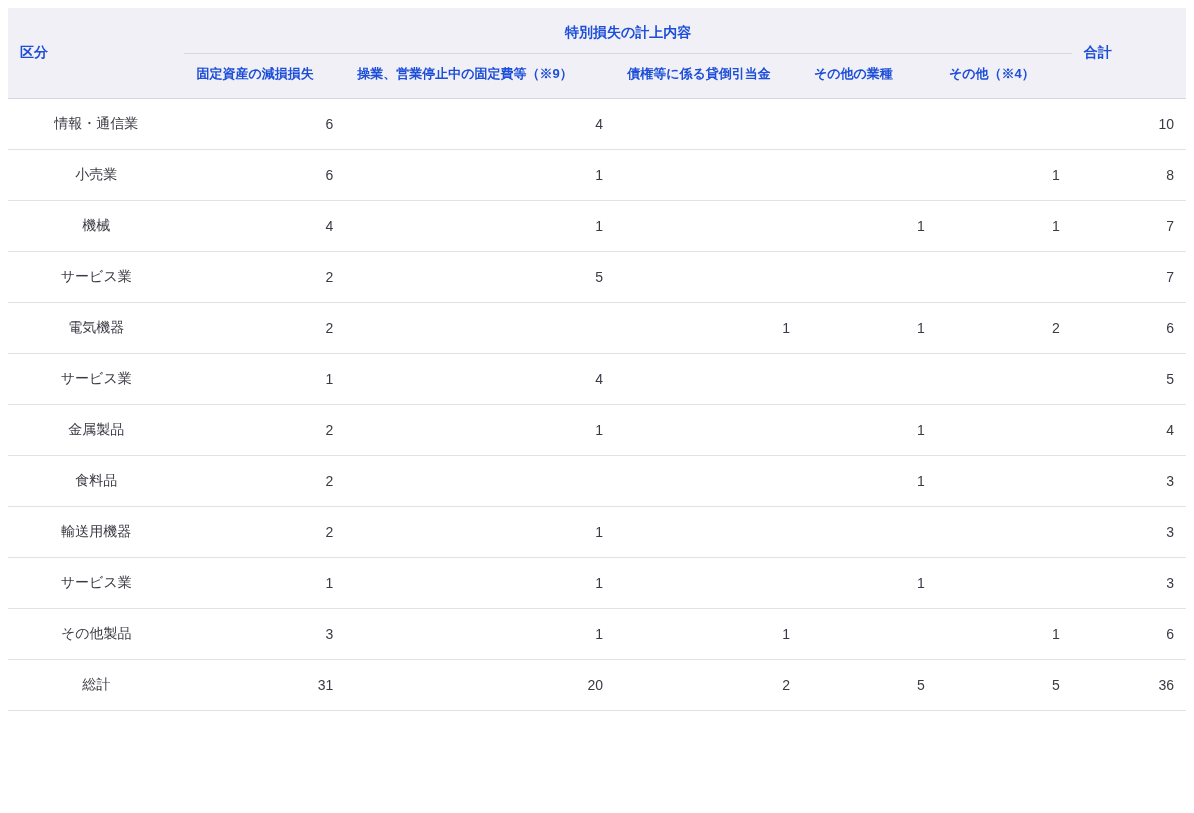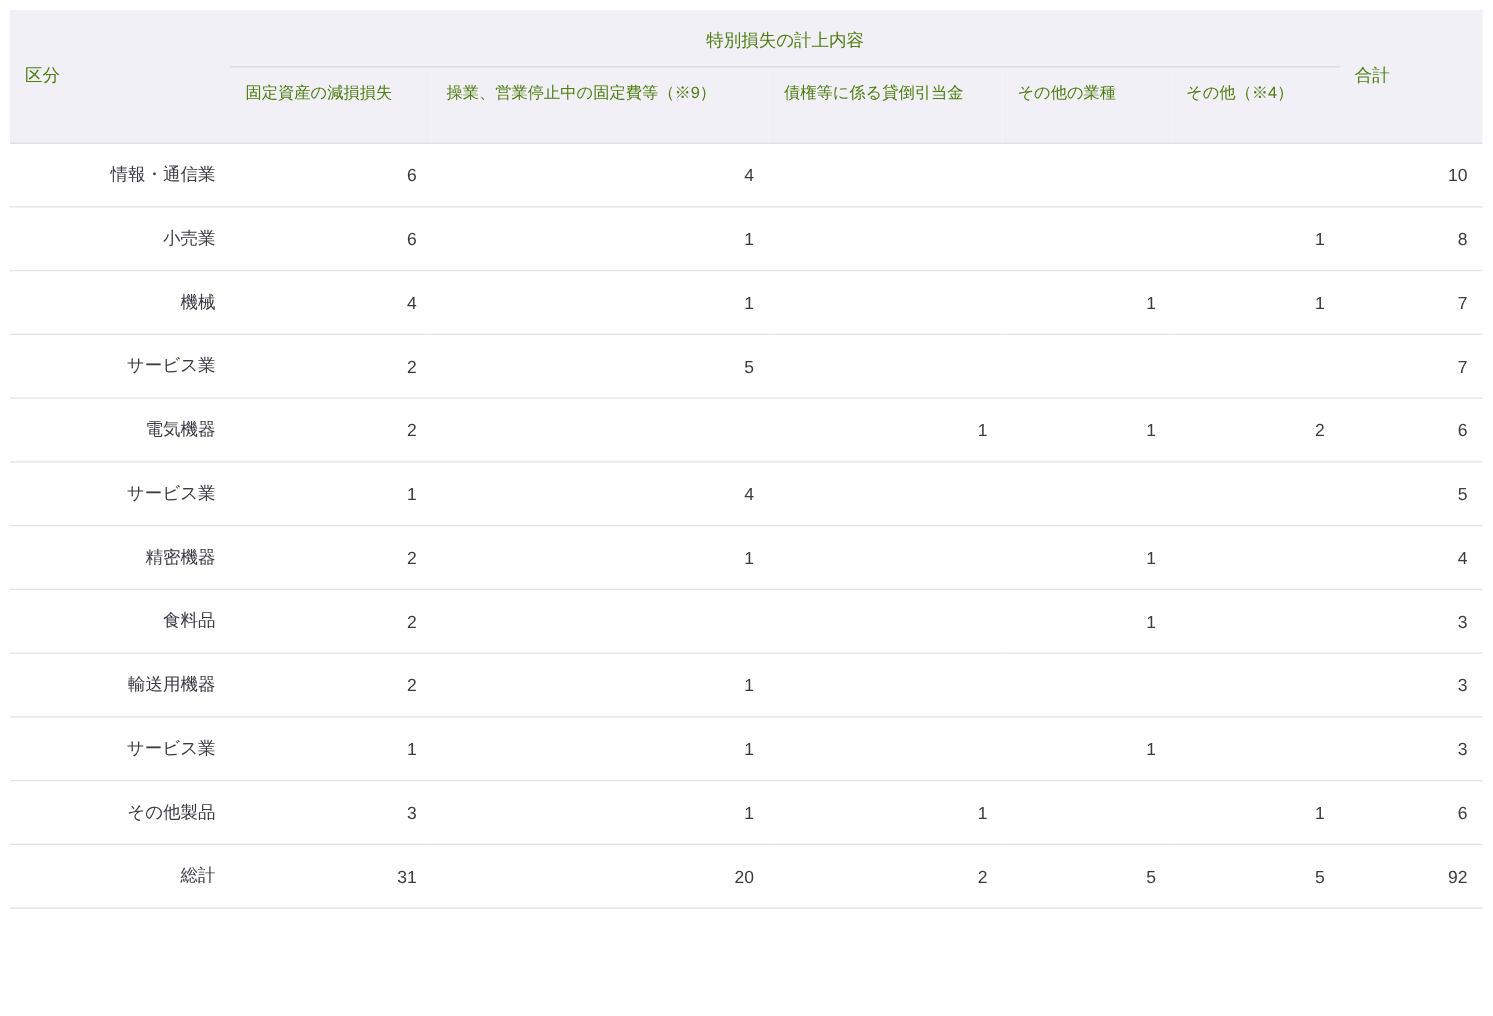--- a/index.html
+++ b/index.html
@@ -15,51 +15,51 @@
     width: 1194px;
     padding: 8px;
   }
   table {
     width: 100%;
     border-collapse: collapse;
     table-layout: fixed;
   }
   thead th {
     background: #f1f0f6;
-    font-weight: 400;
-    color: #4d7c0f;
+    font-weight: 700;
+    color: #1d4ed8;
     padding: 14px 12px;
     text-align: left;
     vertical-align: middle;
     border-bottom: 1px solid #d8d6e2;
     line-height: 1.5;
   }
   thead tr.subhead th {
     font-size: 13px;
     vertical-align: top;
     padding-top: 10px;
-    padding-bottom: 30px;
+    padding-bottom: 14px;
   }
   thead th.group-head {
     text-align: center;
     border-bottom: 1px solid #d8d6e2;
     padding-bottom: 10px;
   }
   tbody td {
     padding: 16px 12px;
     border-bottom: 1px solid #e2e1e6;
     color: #3a3a44;
     vertical-align: middle;
   }
   tbody td.num {
     text-align: right;
     font-variant-numeric: tabular-nums;
   }
   tbody td.label {
-    text-align: right;
+    text-align: center;
   }
   
   col.c0 { width: 170px; }
   col.c1 { width: 155px; }
   col.c2 { width: 260px; }
   col.c3 { width: 180px; }
   col.c4 { width: 130px; }
   col.c5 { width: 130px; }
   col.c6 { width: 110px; }
 </style>
@@ -140,21 +140,21 @@
         <tr>
           <td class="label">サービス業</td>
           <td class="num">1</td>
           <td class="num">4</td>
           <td class="num"></td>
           <td class="num"></td>
           <td class="num"></td>
           <td class="num">5</td>
         </tr>
         <tr>
-          <td class="label">精密機器</td>
+          <td class="label">金属製品</td>
           <td class="num">2</td>
           <td class="num">1</td>
           <td class="num"></td>
           <td class="num">1</td>
           <td class="num"></td>
           <td class="num">4</td>
         </tr>
         <tr>
           <td class="label">食料品</td>
           <td class="num">2</td>
@@ -191,17 +191,17 @@
           <td class="num">1</td>
           <td class="num">6</td>
         </tr>
         <tr>
           <td class="label">総計</td>
           <td class="num">31</td>
           <td class="num">20</td>
           <td class="num">2</td>
           <td class="num">5</td>
           <td class="num">5</td>
-          <td class="num">92</td>
+          <td class="num">36</td>
         </tr>
       </tbody>
 </table>
 </div>
 
 </body></html>

